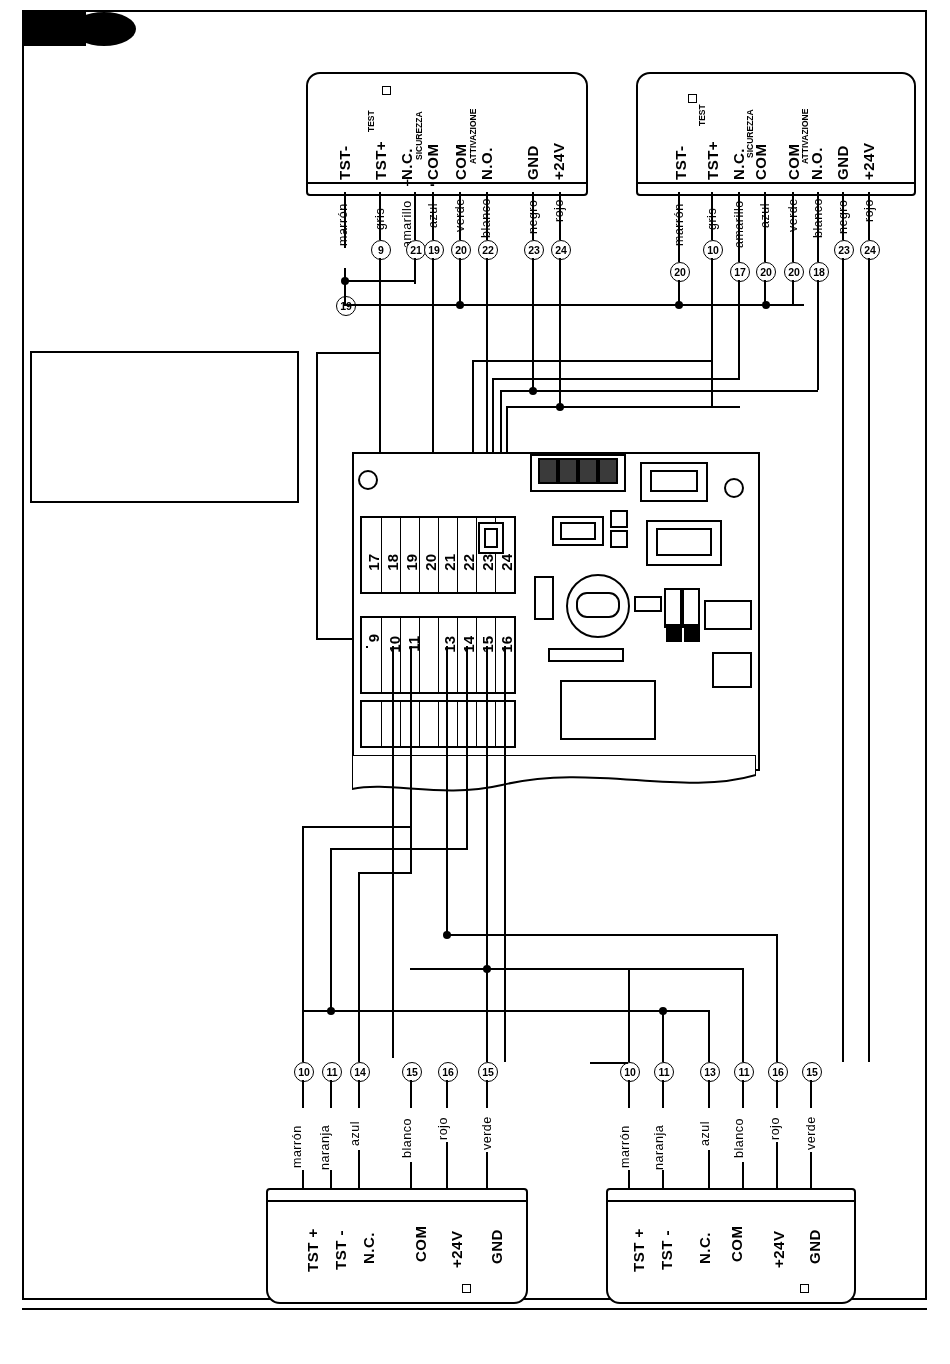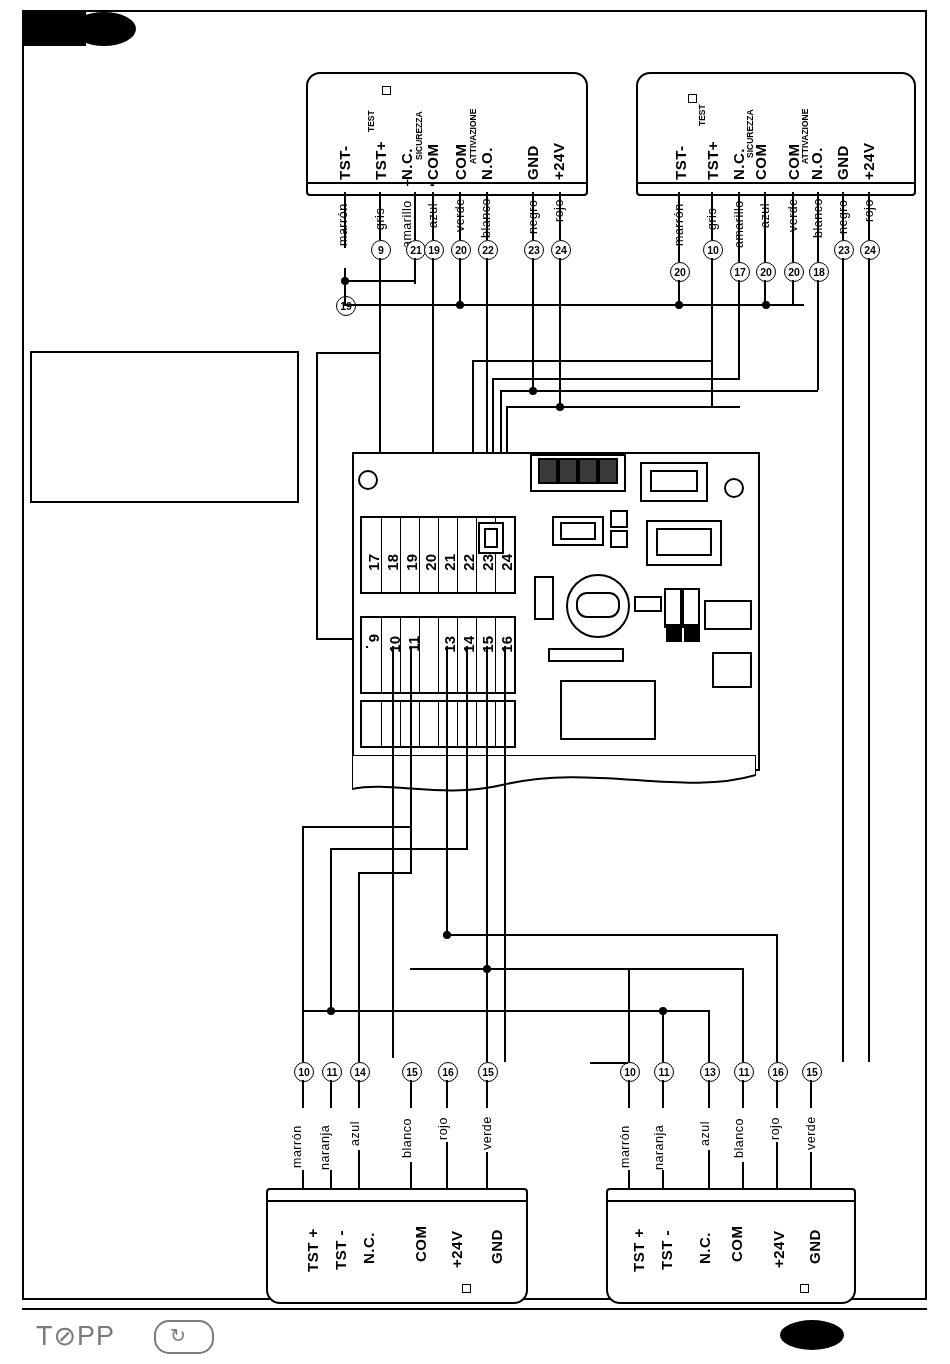--- a/index.html
+++ b/index.html
@@ -459,21 +459,14 @@
   <div class="led" style="left:800px;top:1284px;"></div>
 
   <div class="vt" style="left:630px;top:1200px;height:72px;">TST +</div>
   <div class="vt" style="left:658px;top:1200px;height:70px;">TST -</div>
   <div class="vt" style="left:696px;top:1204px;height:60px;">N.C.</div>
   <div class="vt" style="left:728px;top:1204px;height:58px;">COM</div>
   <div class="vt" style="left:770px;top:1200px;height:68px;">+24V</div>
   <div class="vt" style="left:806px;top:1202px;height:62px;">GND</div>
 
   <div class="footer-rule"></div>
-  <div class="footer">
-    <div class="brand">T⊘PP</div>
-    <div class="brand-mark">
-      <span>↻</span>
-    </div>
-    <div class="footer-ellipse"></div>
-  </div>
 
 </div>
 
 </body></html>

